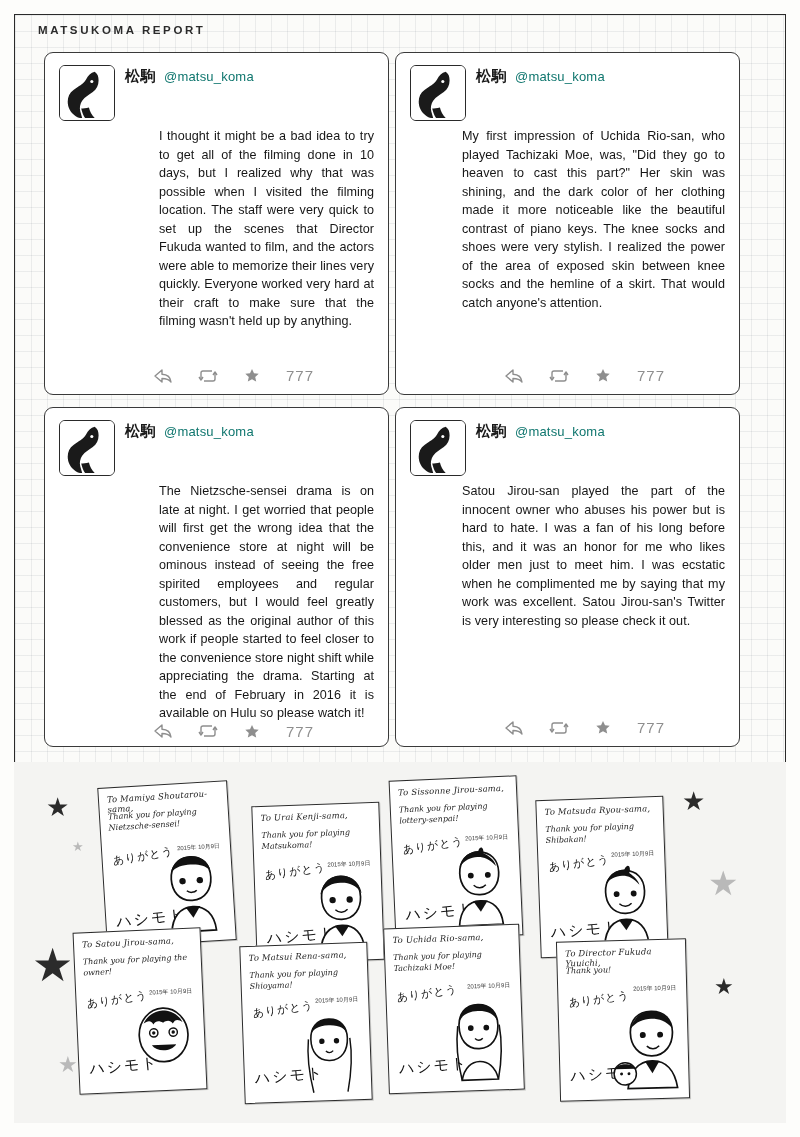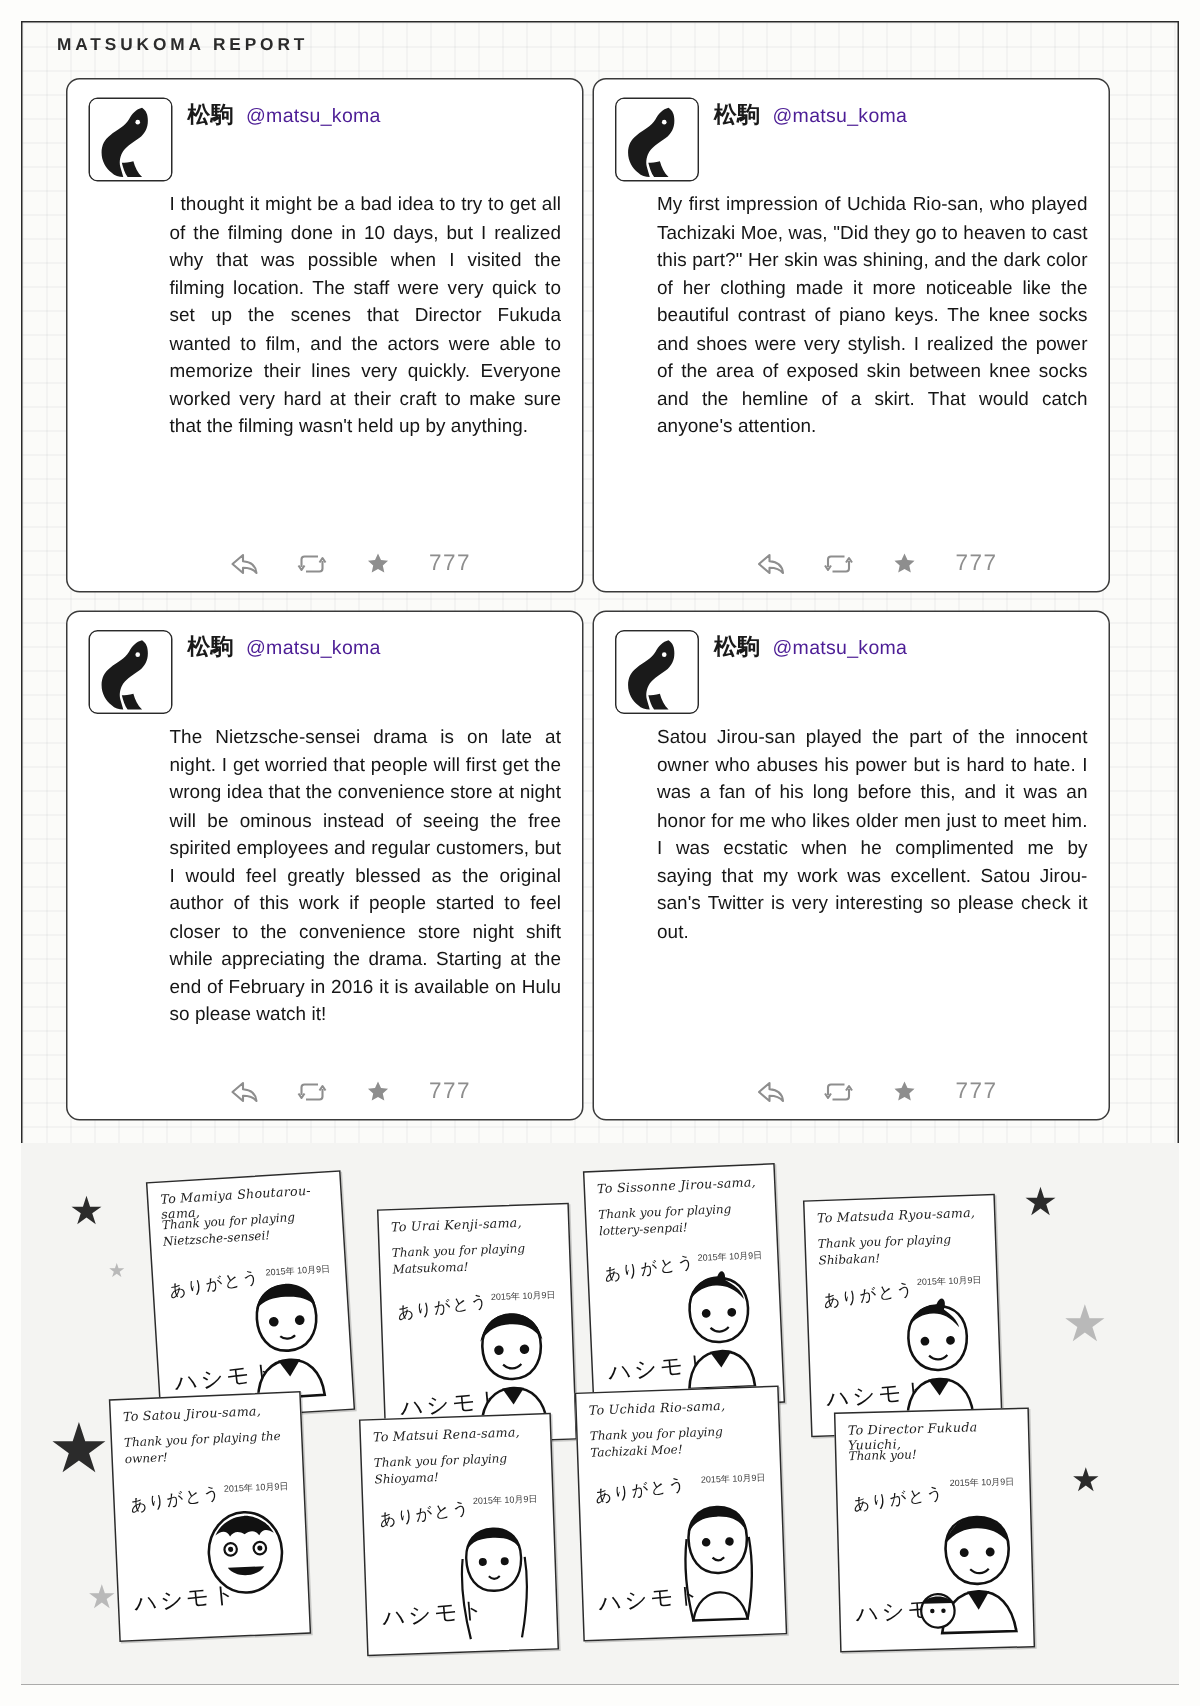--- a/index.html
+++ b/index.html
@@ -95,36 +95,36 @@
     flex-wrap: wrap;
   }
   .display-name {
     font-size: 15px;
     font-weight: bold;
     color: #1a1a1a;
     letter-spacing: 0.5px;
   }
   .handle {
     font-size: 13px;
-    color: #4c1d95;
+    color: #0f766e;
     letter-spacing: 0.2px;
   }
 
   .tweet-body {
     margin-top: 6px;
-    margin-left: 28px;
+    margin-left: 52px;
     font-size: 12.6px;
     line-height: 1.47;
     color: #161616;
     text-align: justify;
     text-justify: inter-word;
     letter-spacing: 0.05px;
   }
   .tweet-card.a .tweet-body,
-  .tweet-card.c .tweet-body { margin-left: 54px; }
+  .tweet-card.c .tweet-body { margin-left: 100px; }
 
   .tweet-actions {
     margin-top: auto;
     display: flex;
     align-items: center;
     gap: 26px;
     padding-left: 95px;
     padding-bottom: 2px;
     color: #8e8e8e;
   }

